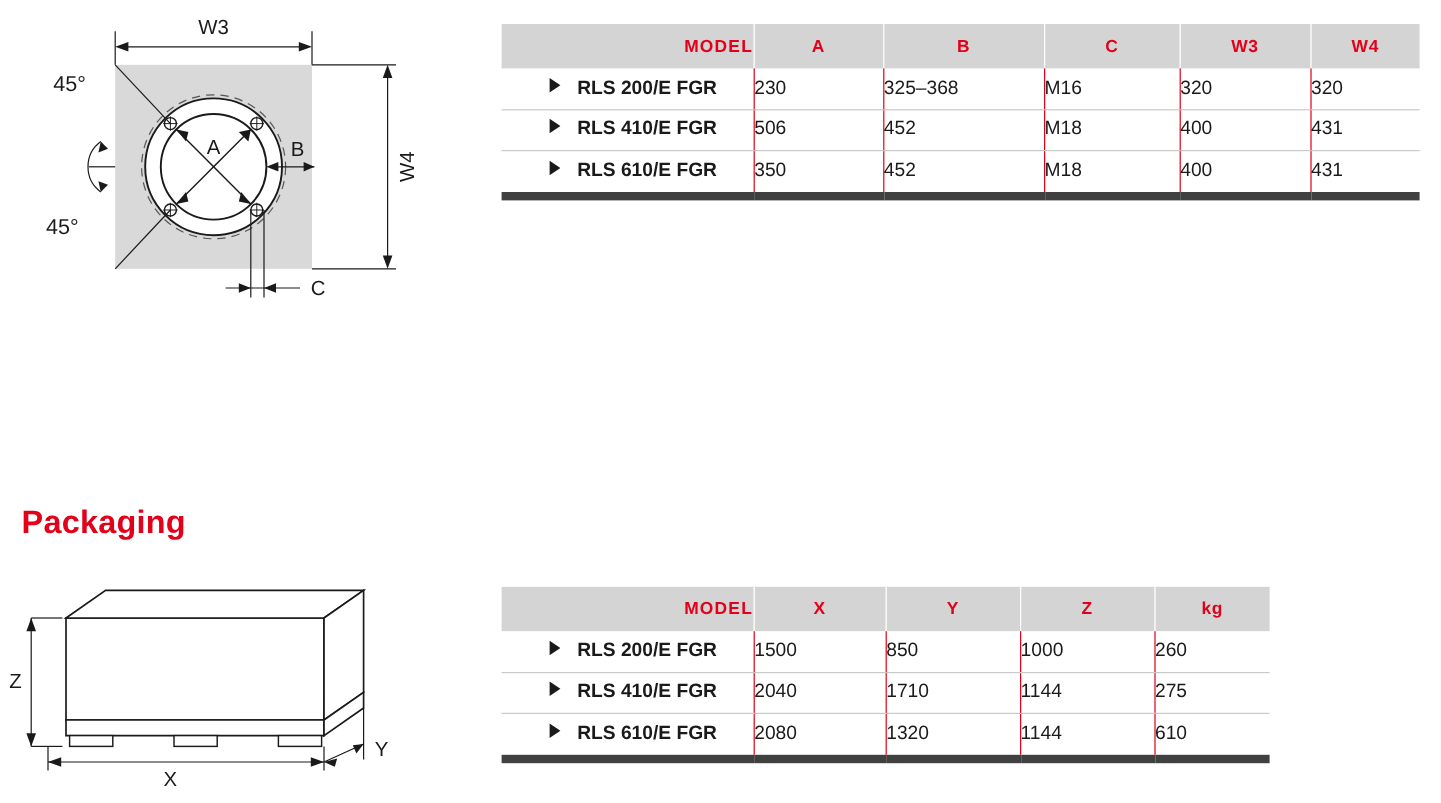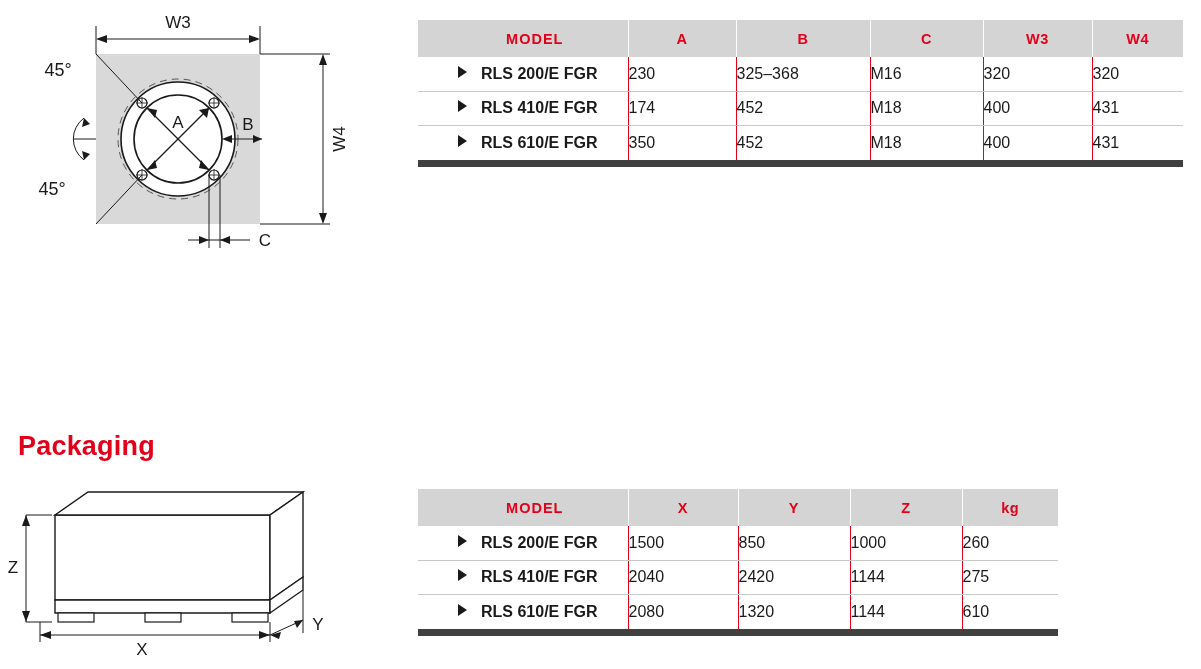--- a/index.html
+++ b/index.html
@@ -39,21 +39,20 @@
 
   
   .section-title {
     position: absolute;
     left: 18px;
     top: 420px;
     font-size: 27px;
     font-weight: bold;
     color: #e2001a;
     letter-spacing: 0.2px;
-    margin-top: 11px;
   }
 
   
   .spec-table {
     position: absolute;
     border-collapse: collapse;
     font-size: 15.5px;
   }
   .spec-table.flange-table {
     left: 418px;
@@ -73,21 +72,21 @@
     letter-spacing: 0.6px;
     height: 37px;
     padding: 0;
     text-align: center;
     border-right: 1px solid #ffffff;
   }
   .spec-table thead th:last-child {
     border-right: none;
   }
   .spec-table thead th.model-col {
-    text-align: center;
+    text-align: right;
     padding-left: 24px;
     letter-spacing: 1px;
   }
   .spec-table tbody td {
     height: 33.5px;
     padding: 0;
     border-right: 1px solid #e2001a;
     border-bottom: 1px solid #c9c9c9;
     font-size: 16px;
     color: #1a1a1a;
@@ -328,21 +327,21 @@
       <tr>
         <td class="model-cell"><span class="arrow"></span><span class="model-name">RLS 200/E FGR</span></td>
         <td>230</td>
         <td>325–368</td>
         <td>M16</td>
         <td>320</td>
         <td>320</td>
       </tr>
       <tr>
         <td class="model-cell"><span class="arrow"></span><span class="model-name">RLS 410/E FGR</span></td>
-        <td>174</td>
+        <td>506</td>
         <td>452</td>
         <td>M18</td>
         <td>400</td>
         <td>431</td>
       </tr>
       <tr>
         <td class="model-cell"><span class="arrow"></span><span class="model-name">RLS 610/E FGR</span></td>
         <td>350</td>
         <td>452</td>
         <td>M18</td>
@@ -373,21 +372,21 @@
       <tr>
         <td class="model-cell"><span class="arrow"></span><span class="model-name">RLS 200/E FGR</span></td>
         <td>1500</td>
         <td>850</td>
         <td>1000</td>
         <td>260</td>
       </tr>
       <tr>
         <td class="model-cell"><span class="arrow"></span><span class="model-name">RLS 410/E FGR</span></td>
         <td>2040</td>
-        <td>2420</td>
+        <td>1710</td>
         <td>1144</td>
         <td>275</td>
       </tr>
       <tr>
         <td class="model-cell"><span class="arrow"></span><span class="model-name">RLS 610/E FGR</span></td>
         <td>2080</td>
         <td>1320</td>
         <td>1144</td>
         <td>610</td>
       </tr>

